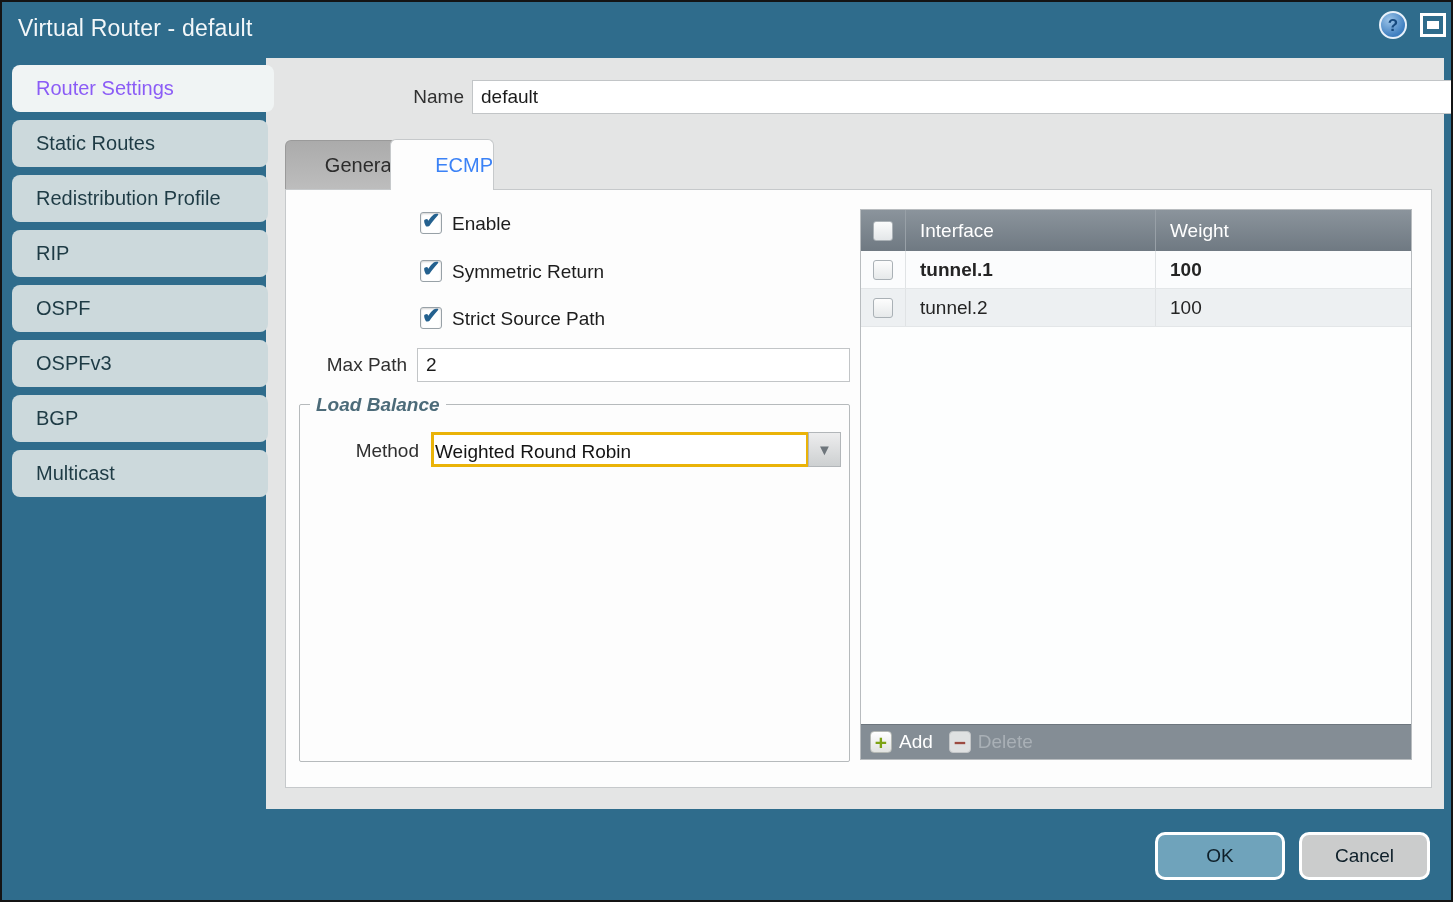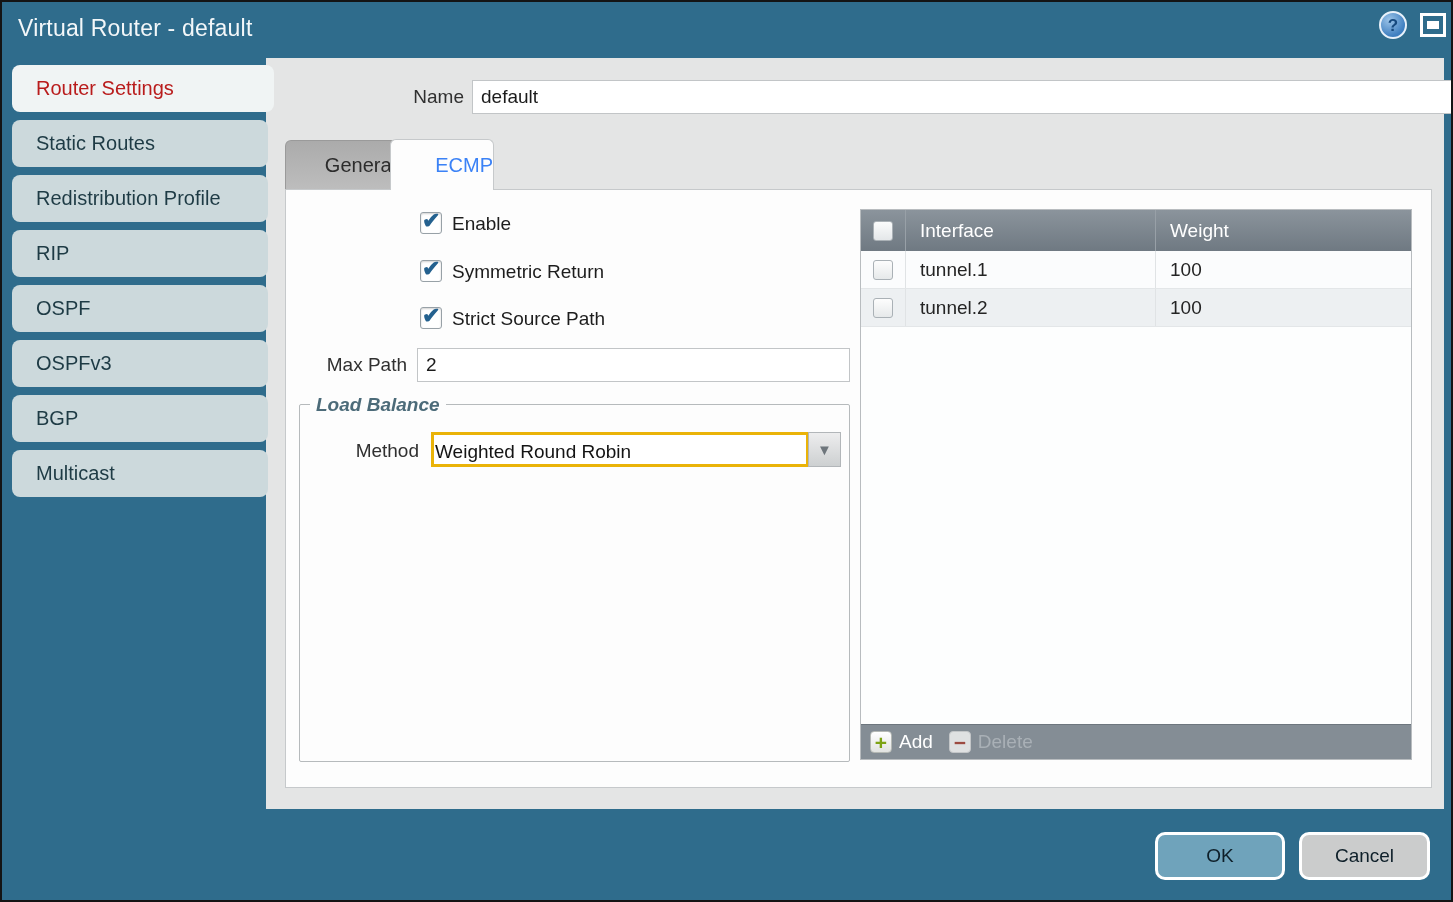--- a/index.html
+++ b/index.html
@@ -23,21 +23,21 @@
     border:3px solid #fff;background:transparent;
     display:flex;align-items:center;justify-content:center;
   }
   .restore-inner{width:12px;height:8px;background:#fff;}
   
   .side-tab{
     left:10px;width:256px;height:47px;box-sizing:border-box;
     background:#ccd9dc;border-radius:8px;color:#1e3b45;
     font-size:20px;line-height:47px;padding-left:24px;z-index:3;cursor:pointer;
   }
-  .side-tab.active{background:#f0f4f4;width:262px;color:#b91c1c;}
+  .side-tab.active{background:#f0f4f4;width:262px;color:#8b5cf6;}
   
   .gray-panel{left:264px;top:56px;width:1178px;height:751px;background:#e4e5e5;z-index:1;}
   .white-panel{left:283px;top:187px;width:1147px;height:599px;background:#fdfdfd;
     border:1px solid #c6c9cb;box-sizing:border-box;z-index:2;}
   .flabel{font-size:19px;color:#303030;z-index:4;}
   .t-right{text-align:right;}
   .inp{background:#fff;border:1px solid #c2c5c7;font-size:19px;padding:0 8px;
     box-sizing:border-box;color:#1b1b1b;z-index:4;position:absolute;outline:none;}
   #name-label{left:385px;top:84px;width:77px;}
   #name-input{left:470px;top:78px;width:1006px;height:34px;}
@@ -75,21 +75,21 @@
   .tbl-head{flex:0 0 41px;background:linear-gradient(#8b949c,#6f7982);display:flex;
     color:#fff;font-size:19px;}
   .hcell{box-sizing:border-box;}
   .h-cb{width:45px;border-right:1px solid #98a0a7;display:flex;align-items:center;justify-content:center;}
   .h-if{width:250px;border-right:1px solid #98a0a7;line-height:41px;padding-left:14px;}
   .h-w{flex:1;line-height:41px;padding-left:14px;}
   .hdr-cb{width:20px;height:20px;background:linear-gradient(#fbfcfc,#e4e7e9);
     border:1px solid #aab1b6;border-radius:3px;box-sizing:border-box;cursor:pointer;}
   .tbl-row{flex:0 0 37px;display:flex;font-size:19px;color:#242424;
     border-bottom:1px solid #e3e6e8;cursor:pointer;}
-  .row-odd{background:#fbfcfd;}
+  .row-odd{background:#fbfcfd;font-weight:bold;}
   .row-even{background:#edf0f2;}
   .td-cb{width:45px;border-right:1px solid #e0e3e5;display:flex;align-items:center;justify-content:center;box-sizing:border-box;}
   .td-if{width:250px;border-right:1px solid #e0e3e5;line-height:37px;padding-left:14px;box-sizing:border-box;}
   .td-w{flex:1;line-height:37px;padding-left:14px;}
   .row-cb{width:20px;height:20px;background:linear-gradient(#fdfdfd,#e6e9ea);
     border:1px solid #aab1b6;border-radius:3px;box-sizing:border-box;cursor:pointer;}
   .tbl-fill{flex:1;background:#fdfefe;}
   .tbl-foot{flex:0 0 34px;background:#848d95;border-top:1px solid #6d767e;
     display:flex;align-items:center;padding:0 9px;}
   .mini{width:22px;height:22px;border-radius:4px;box-sizing:border-box;

